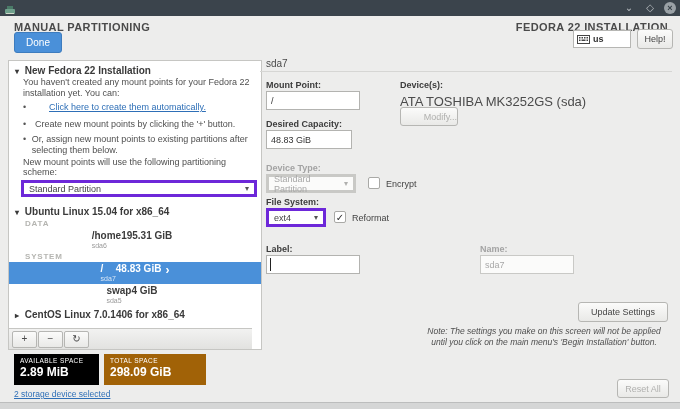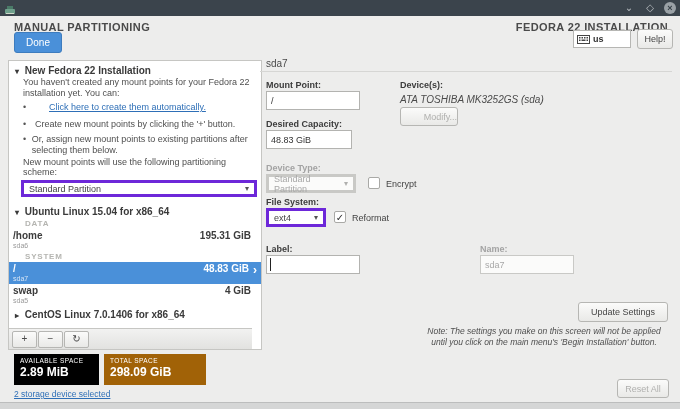--- a/index.html
+++ b/index.html
@@ -35,21 +35,21 @@
   .b1 .link { margin-left:14px; }
   .b2 { margin-bottom:5px; }
   .b3 { margin-bottom:2px; }
   .link { color:#2e6fb7; text-decoration:underline; cursor:pointer; }
   .scheme-label { font-size:9px; line-height:10px; margin-bottom:3px; color:#4f4f4f; }
   .select { background:#fff; border:3px solid #6d28d9; height:17px; display:flex; align-items:center; justify-content:space-between; padding:0 5px; font-size:9px; color:#444; cursor:default; }
   .scheme-select { margin:0 4px 6px 12px; }
   .select .caret { font-size:8px; color:#555; }
   .group-header { padding:3px 6px 2px 6px; font-size:10px; font-weight:bold; color:#3a3a3a; height:15px; }
   .sect-label { padding:1px 0 1px 16px; font-size:8px; font-weight:bold; color:#b5b5b1; letter-spacing:0.8px; height:11px; }
-  .mount-row { display:flex; justify-content:space-between; padding:1px 10px 2px 4px; height:22px; cursor:pointer; }
+  .mount-row { display:flex; justify-content:center; padding:1px 10px 2px 4px; height:22px; cursor:pointer; }
   .mount-name { font-size:10px; font-weight:bold; color:#3c3c3c; line-height:11px; }
   .mount-dev { font-size:7px; color:#9a9a9a; line-height:9px; }
   .mount-size { font-size:10px; font-weight:bold; color:#3c3c3c; line-height:12px; }
   .mount-row.selected { background:#4a90d9; padding-right:4px; }
   .mount-row.selected .mount-name, .mount-row.selected .mount-size { color:#fff; }
   .mount-row.selected .mount-dev { color:#d8e6f6; }
   .row-chevron { color:#fff; font-size:12px; font-weight:bold; line-height:14px; margin-left:4px; }
   .size-wrap { display:flex; }
   .list-toolbar { position:absolute; bottom:0; left:0; width:243px; height:21px; background:linear-gradient(#f2f2f1,#e2e2e0); border-top:1px solid #c6c6c3; display:flex; align-items:center; padding-left:3px; }
   .tool-btn { width:25px; height:17px; font-size:10px; color:#4a4a4a; border-radius:2px; margin-right:1px; line-height:1; }
@@ -62,21 +62,21 @@
   .total { left:104px; width:102px; background:#a16207; }
   .storage-link { position:absolute; left:14px; top:389px; font-size:8.5px; }
 
   
   .detail-title { position:absolute; left:266px; top:58px; font-size:10px; color:#4a4a4a; }
   .detail-divider { position:absolute; left:260px; top:71px; width:412px; height:1px; background:#d6d6d4; }
   .fld-label { position:absolute; font-size:9px; font-weight:bold; color:#3c3c3c; }
   .fld-label.disabled { color:#a3a3a3; }
   .txt-input { position:absolute; height:19px; background:#fff; border:1px solid #b3b3b0; font-family:inherit; font-size:9px; color:#333; padding:0 4px; }
   .txt-input:disabled, .txt-input.disabled { background:#fbfbfa; color:#a8a8a8; border-color:#c9c9c6; }
-  .detail-value { position:absolute; font-size:10px; color:#4b4b4b;font-style:italic; }
+  .detail-value { position:absolute; font-size:13px; color:#4b4b4b; }
   .modify-btn { position:absolute; left:400px; top:107px; width:58px; height:19px; color:#b0b0ae;text-align:right; }
   .sel-abs { position:absolute; }
   .select.disabled { color:#a8a8a8; border-color:#c9c9c6; background:#fbfbfa; }
   .select.disabled .caret { color:#b0b0ae; }
   .checkbox { position:absolute; width:12px; height:12px; background:#fff; border:1px solid #a9a9a6; border-radius:2px; text-align:center; font-size:10px; line-height:11px; color:#2f2f2f; cursor:pointer; }
   .chk-label { position:absolute; font-size:9px; color:#444; }
   .caret-bar { position:absolute; left:270px; top:258px; width:1px; height:13px; background:#222; }
   .update-btn { position:absolute; left:578px; top:302px; width:90px; height:20px; font-size:9px; }
   .note { position:absolute; left:420px; top:326px; width:248px; text-align:center; font-style:italic; font-size:8.5px; line-height:11px; color:#4f4f4f; }
 

